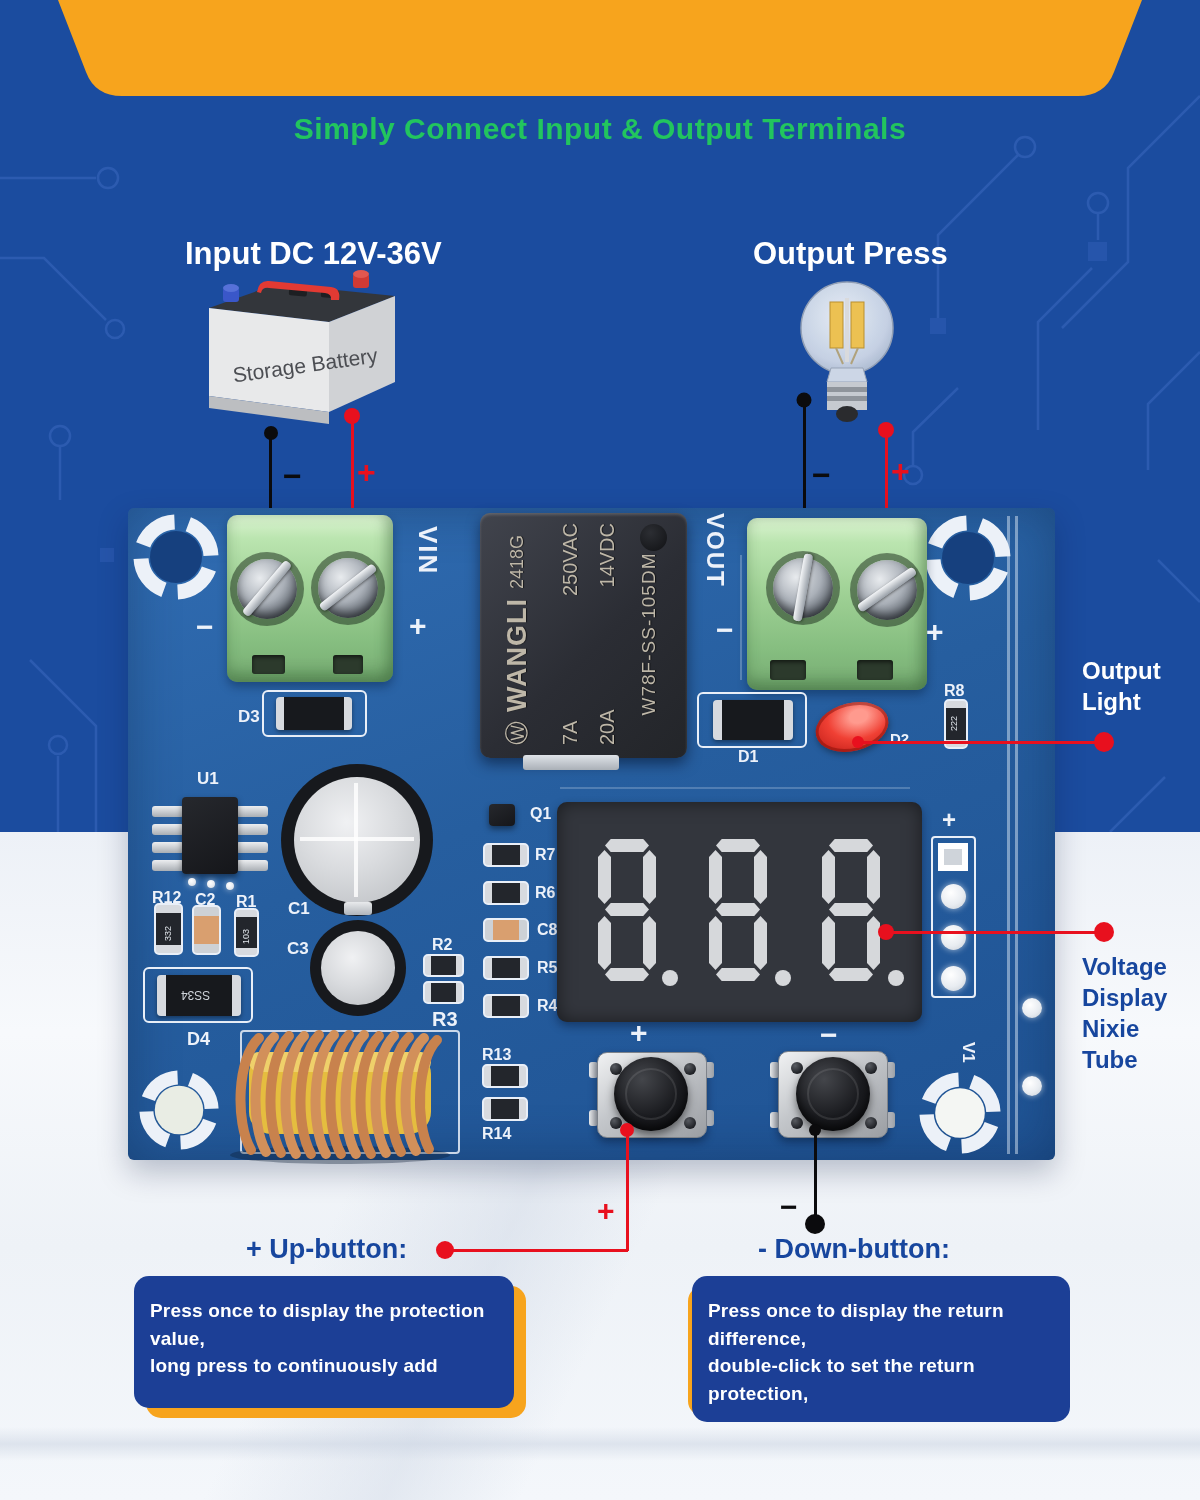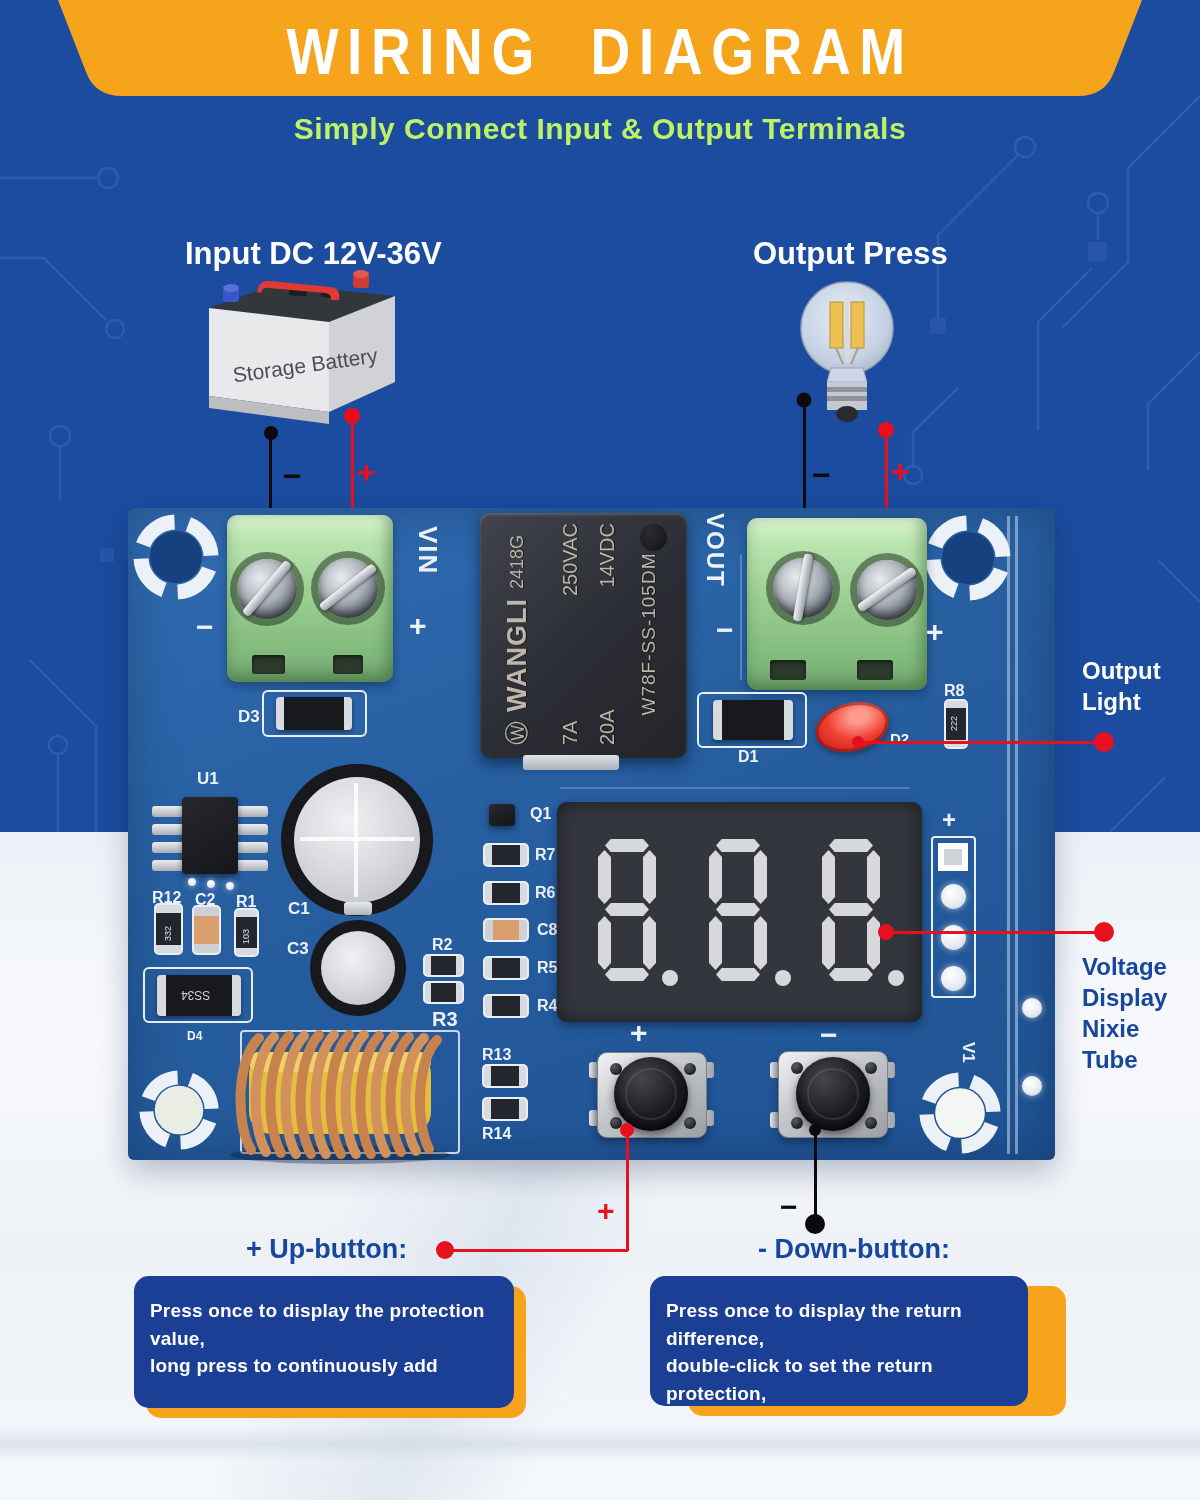--- a/index.html
+++ b/index.html
@@ -10,21 +10,21 @@
   .bg-bottom { position:absolute; left:0; top:832px; width:1200px; height:668px;
     background:
       linear-gradient(115deg, rgba(255,255,255,0) 34%, rgba(205,214,228,.45) 46%, rgba(255,255,255,0) 55%),
       linear-gradient(180deg,#edf1f7 0%,#f7f9fc 30%,#eef2f7 62%,#f4f7fb 100%); }
   .bg-bottom::after { content:""; position:absolute; left:0; top:595px; width:100%; height:34px;
       background:linear-gradient(180deg, rgba(203,212,226,0) 0%, rgba(203,212,226,.55) 50%, rgba(203,212,226,0) 100%); }
   .banner-title { position:absolute; left:0; top:18px; width:1200px; text-align:center;
       color:#fff; font-size:58px; font-weight:bold; letter-spacing:9px; white-space:pre; }
   .banner-title span { display:inline-block; transform:scale(.95,1.12); }
   .subtitle { position:absolute; left:0; top:112px; width:1200px; text-align:center;
-      color:#bef264; font-size:30px; font-weight:bold; letter-spacing:.5px; }
+      color:#22c55e; font-size:30px; font-weight:bold; letter-spacing:.5px; }
   .big-label { position:absolute; color:#fff; font-size:31px; font-weight:bold; line-height:1; }
   .lbl { position:absolute; color:#EDF2FA; font-weight:bold; line-height:1; }
   .navy { color:#17469E; }
   .wire { position:absolute; }
   .wire.k { background:#0b0b0d; } .wire.r { background:#E8101E; }
   .dot { position:absolute; border-radius:50%; transform:translate(-50%,-50%); }
   .dot.k { background:#0b0b0d; } .dot.r { background:#E8101E; }
   .mark { position:absolute; font-weight:bold; line-height:1; font-size:32px; }
   .mark.k { color:#0b0b0d; } .mark.r { color:#E8101E; }
   .pcb { position:absolute; left:128px; top:508px; width:927px; height:652px; border-radius:6px;
@@ -119,21 +119,20 @@
       <rect x="930" y="318" width="16" height="16"></rect>
       <rect x="100" y="548" width="14" height="14"></rect>
     </g>
   </svg>
 
   <div class="bg-bottom"></div>
 
   <svg class="abs" style="left:0;top:0" width="1200" height="100">
     <path d="M58,0 L1142,0 L1114,72 Q1105,96 1078,96 L122,96 Q95,96 86,72 Z" fill="#F7A41D"></path>
   </svg>
-  <div class="banner-title"><span>WIRING  DIAGRAM</span></div>
   <div class="subtitle">Simply Connect Input &amp; Output Terminals</div>
 
   <div class="big-label" style="left:185px;top:238px">Input DC 12V-36V</div>
   <div class="big-label" style="left:753px;top:238px">Output Press</div>
 
   <svg class="abs" style="left:195px;top:262px" width="215" height="170" viewBox="0 0 215 170">
     <g>
       <polygon points="14,46 82,22 200,34 134,60" fill="#33363b"></polygon>
       <polygon points="14,46 134,60 134,150 14,134" fill="#e8e9ea"></polygon>
       <polygon points="134,60 200,34 200,120 134,150" fill="#d0d2d5"></polygon>
@@ -309,21 +308,21 @@
   <div class="res vert tan" style="left:192px;top:905px;width:29px;height:50px;background:linear-gradient(180deg,#cdd1d6 0 20%,#d99f6f 20% 80%,#cdd1d6 80% 100%)"></div>
   <div class="lbl" style="left:236px;top:894px;font-size:16px">R1</div>
   <div class="res vert" style="left:234px;top:908px;width:25px;height:49px">
     <span style="position:absolute;left:5px;top:34px;font-size:9px;color:#dfe4ea;transform:rotate(-90deg);transform-origin:0 0">103</span>
   </div>
 
   <div class="outline" style="left:143px;top:967px;width:110px;height:56px"></div>
   <div class="diode" style="left:157px;top:975px;width:84px;height:41px">
     <span style="position:absolute;left:24px;top:13px;font-size:12px;color:#cfd4da;transform:rotate(180deg)">SS34</span>
   </div>
-  <div class="lbl" style="left:187px;top:1030px;font-size:12px">D4</div>
+  <div class="lbl" style="left:187px;top:1030px;font-size:18px">D4</div>
 
   <div class="outline" style="left:240px;top:1030px;width:220px;height:124px;opacity:.85;border-radius:4px"></div>
   <svg class="abs" style="left:215px;top:1022px" width="250" height="142" viewBox="0 0 250 142">
     <ellipse cx="125" cy="133" rx="110" ry="9" fill="rgba(10,25,50,.35)"></ellipse>
     <rect x="34" y="30" width="182" height="82" rx="22" fill="#E5BD3F"></rect>
     <rect x="34" y="30" width="182" height="20" rx="10" fill="#EFD06A"></rect>
     <g fill="none" stroke-linecap="round">
       <path d="M36,128 C20,100 22,36 44,16" stroke="#c8824d" stroke-width="10"></path>
       <path d="M51,130 C35,102 37,36 59,15" stroke="#d2905a" stroke-width="10"></path>
       <path d="M66,131 C50,103 52,36 74,14" stroke="#c8824d" stroke-width="10"></path>
@@ -463,18 +462,18 @@
     <div>Press once to display the protection value,</div>
     <div>long press to continuously add</div>
   </div>
 
   <div class="wire k" style="left:814px;top:1128px;width:3px;height:96px"></div>
   <div class="dot k" style="left:815px;top:1130px;width:12px;height:12px"></div>
   <div class="dot k" style="left:815px;top:1224px;width:20px;height:20px"></div>
   <div class="mark k" style="left:780px;top:1192px;font-size:30px">−</div>
   <div class="ann-title" style="left:758px;top:1236px">- Down-button:</div>
   <div class="desc-shadow" style="left:688px;top:1286px;width:378px;height:130px"></div>
-  <div class="desc-box" style="left:650px;top:1276px;width:378px;height:130px">
+  <div class="desc-box" style="left:692px;top:1276px;width:378px;height:146px">
     <div>Press once to display the return difference,</div>
     <div>double-click to set the return protection,</div>
   </div>
 
 </div>
 
 </body></html>

